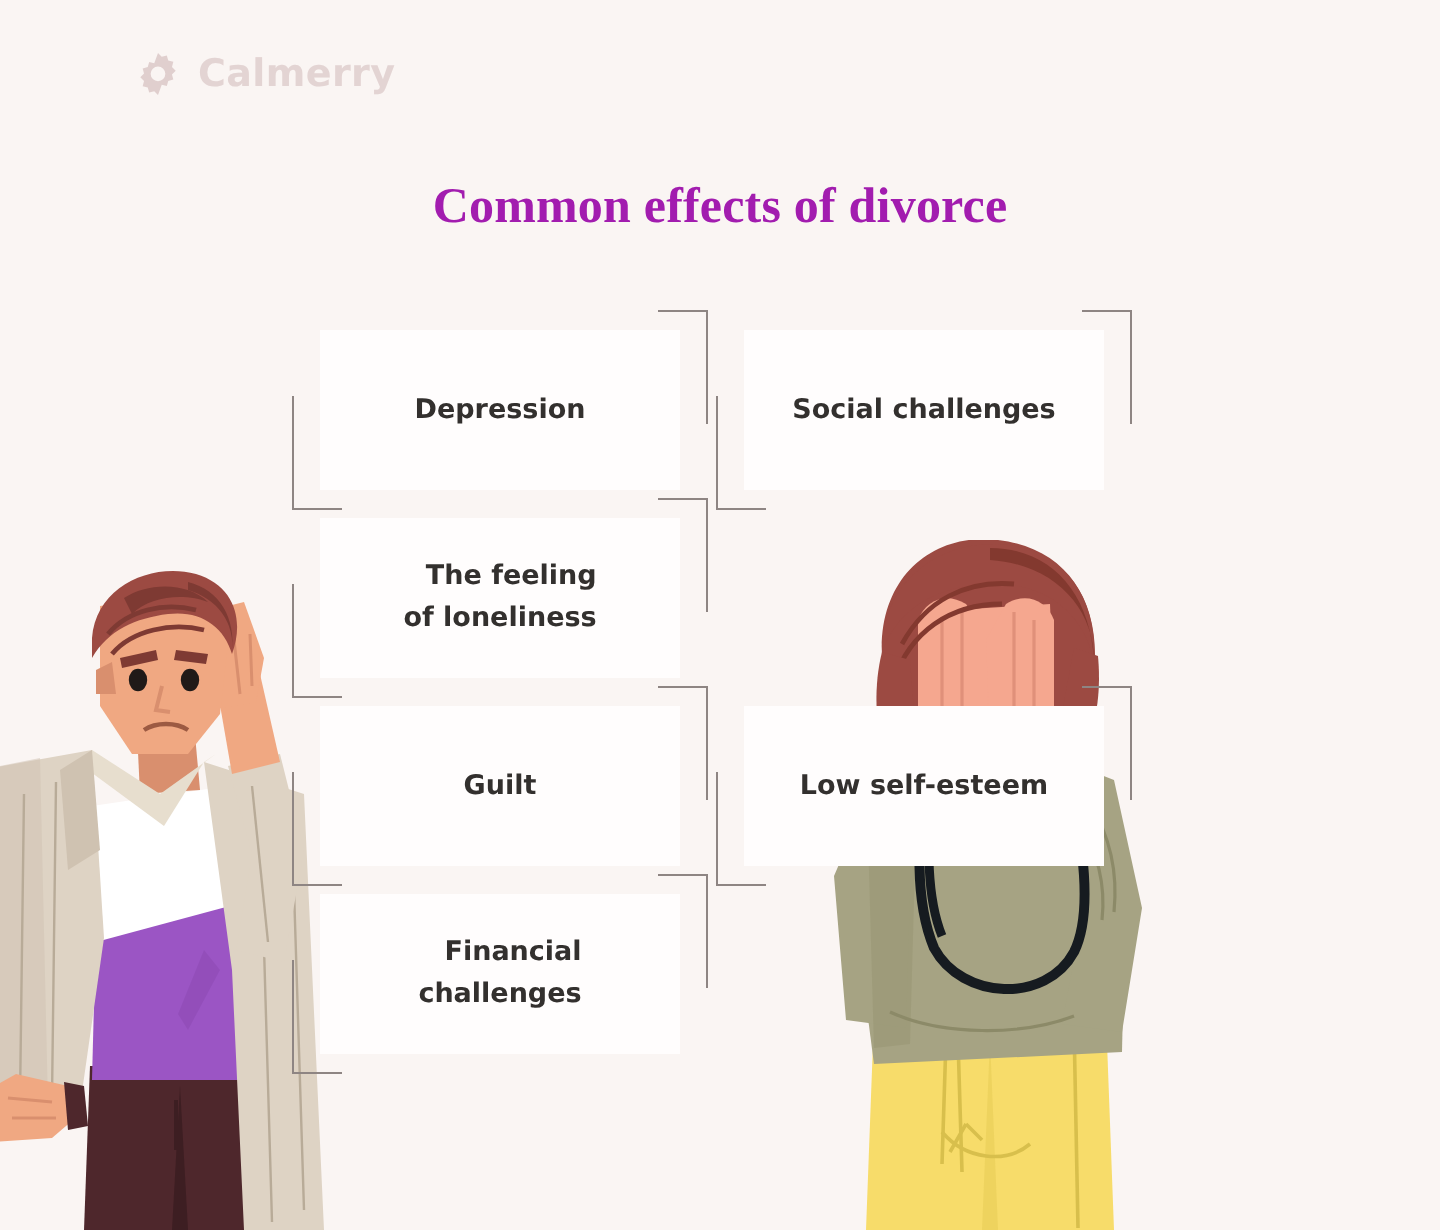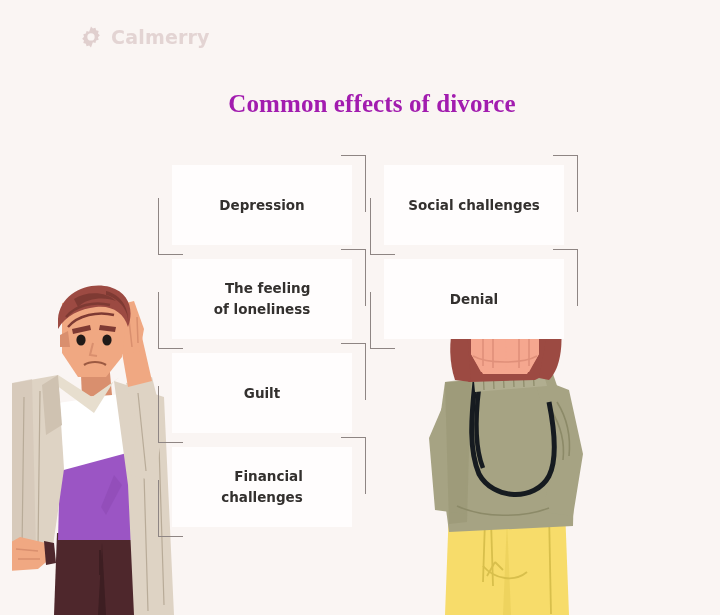--- a/index.html
+++ b/index.html
@@ -10,21 +10,21 @@
     width: 720px;
     height: 615px;
     overflow: hidden;
     background: #faf5f3;
     font-family: "Liberation Sans", sans-serif;
     position: relative;
   }
 
   #canvas {
     position: absolute;
-    left: 12px; top: 0;
+    left: 0; top: 0;
     width: 580px;
     height: 615px;
     background: #faf5f3;
     overflow: hidden;
   }
 
   
   #logo {
     position: absolute;
     left: 68px;
@@ -274,25 +274,25 @@
     </div>
 
     <div class="cell" style="left:212px; top:0px;">
       <div class="card">
         <span class="card-label">Social challenges</span>
       </div>
       <div class="bracket bracket-tr"></div>
       <div class="bracket bracket-bl"></div>
     </div>
 
-    <div class="cell" style="left:212px; top:94px;">
-      <div class="card">
-        <span class="card-label">Denial</span>
-      </div>
-      <div class="bracket bracket-tr"></div>
-      <div class="bracket bracket-bl"></div>
-    </div>
-
+
+    <div class="cell" style="left:212px; top:188px;">
+      <div class="card">
+        <span class="card-label">Low self-esteem</span>
+      </div>
+      <div class="bracket bracket-tr"></div>
+      <div class="bracket bracket-bl"></div>
+    </div>
 
 
   </div>
 
 </div>
 
 </body></html>

